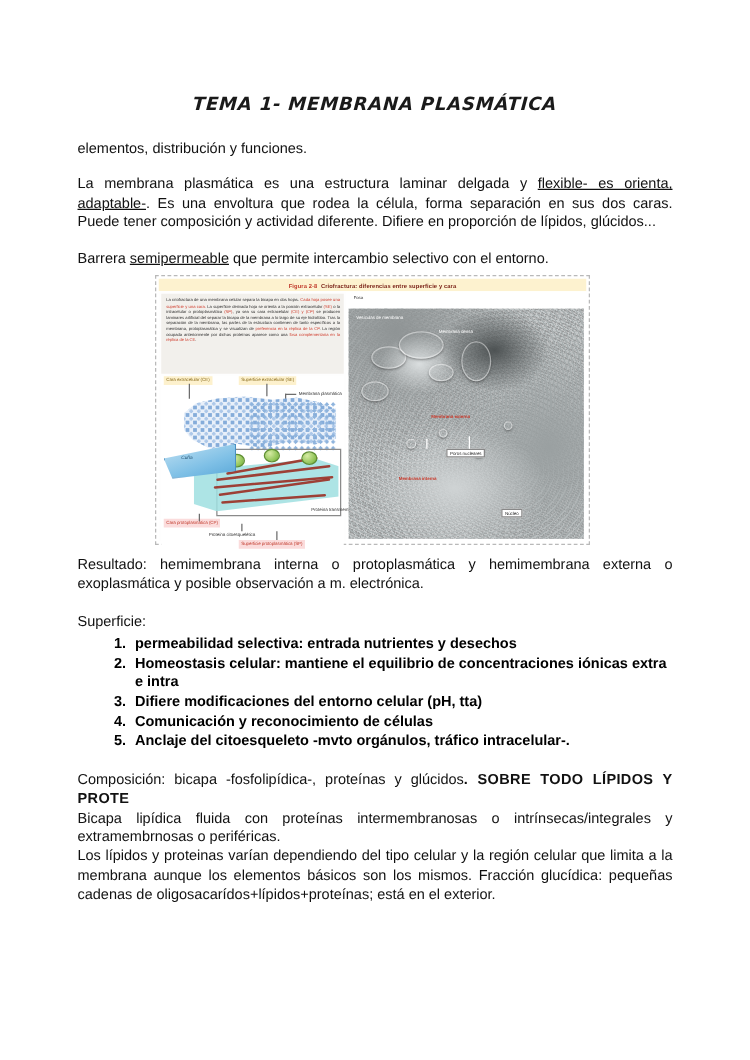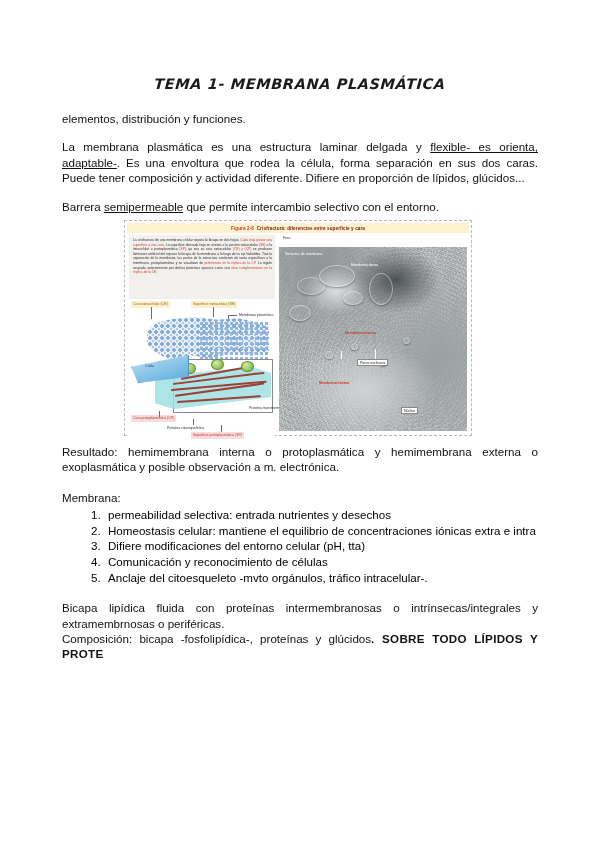--- a/index.html
+++ b/index.html
@@ -59,20 +59,21 @@
   .gap-lg { height: 19px; }
   u.ul { text-decoration: underline; }
   b.strong { font-weight: bold; letter-spacing: 0.3px; }
 
   
   ol.funcs {
     margin: 2px 0 0 0;
     padding-left: 42px;
     font-size: 11.6px;
     line-height: 15.6px;
+    font-weight: bold;
   }
   ol.funcs li { padding-left: 4px; margin: 0; }
 
   
   .figure-wrap {
     margin: 6px 0 0 62px;
     width: 348px;
     border: 1px dashed #b9b9b9;
     background: #ffffff;
     box-sizing: border-box;
@@ -371,30 +372,31 @@
 
     </div>
   </div>
 
   <div style="height:8px"></div>
 
   <p class="para">Resultado: hemimembrana interna o protoplasmática y hemimembrana externa o exoplasmática y posible observación a m. electrónica.</p>
 
   <div class="gap-md"></div>
 
-  <p class="para">Membrana:</p>
+  <p class="para">Superficie:</p>
 
   <ol class="funcs">
     <li>permeabilidad selectiva: entrada nutrientes y desechos</li>
     <li>Homeostasis celular: mantiene el equilibrio de concentraciones iónicas extra e intra</li>
     <li>Difiere modificaciones del entorno celular (pH, tta)</li>
     <li>Comunicación y reconocimiento de células</li>
     <li>Anclaje del citoesqueleto -mvto orgánulos, tráfico intracelular-.</li>
   </ol>
 
   <div class="gap-md"></div>
 
+  <p class="para"><span>Composición: bicapa -fosfolipídica-, proteínas y glúcidos</span><b class="strong">. SOBRE TODO LÍPIDOS Y PROTE</b></p>
+
   <p class="para">Bicapa lipídica fluida con proteínas intermembranosas o intrínsecas/integrales y extramembrnosas o periféricas.</p>
 
-  <p class="para"><span>Composición: bicapa -fosfolipídica-, proteínas y glúcidos</span><b class="strong">. SOBRE TODO LÍPIDOS Y PROTE</b></p>
-
+  <p class="para">Los lípidos y proteinas varían dependiendo del tipo celular y la región celular que limita a la membrana aunque los elementos básicos son los mismos. Fracción glucídica: pequeñas cadenas de oligosacarídos+lípidos+proteínas; está en el exterior.</p>
 
 </div>
 
 </body></html>

